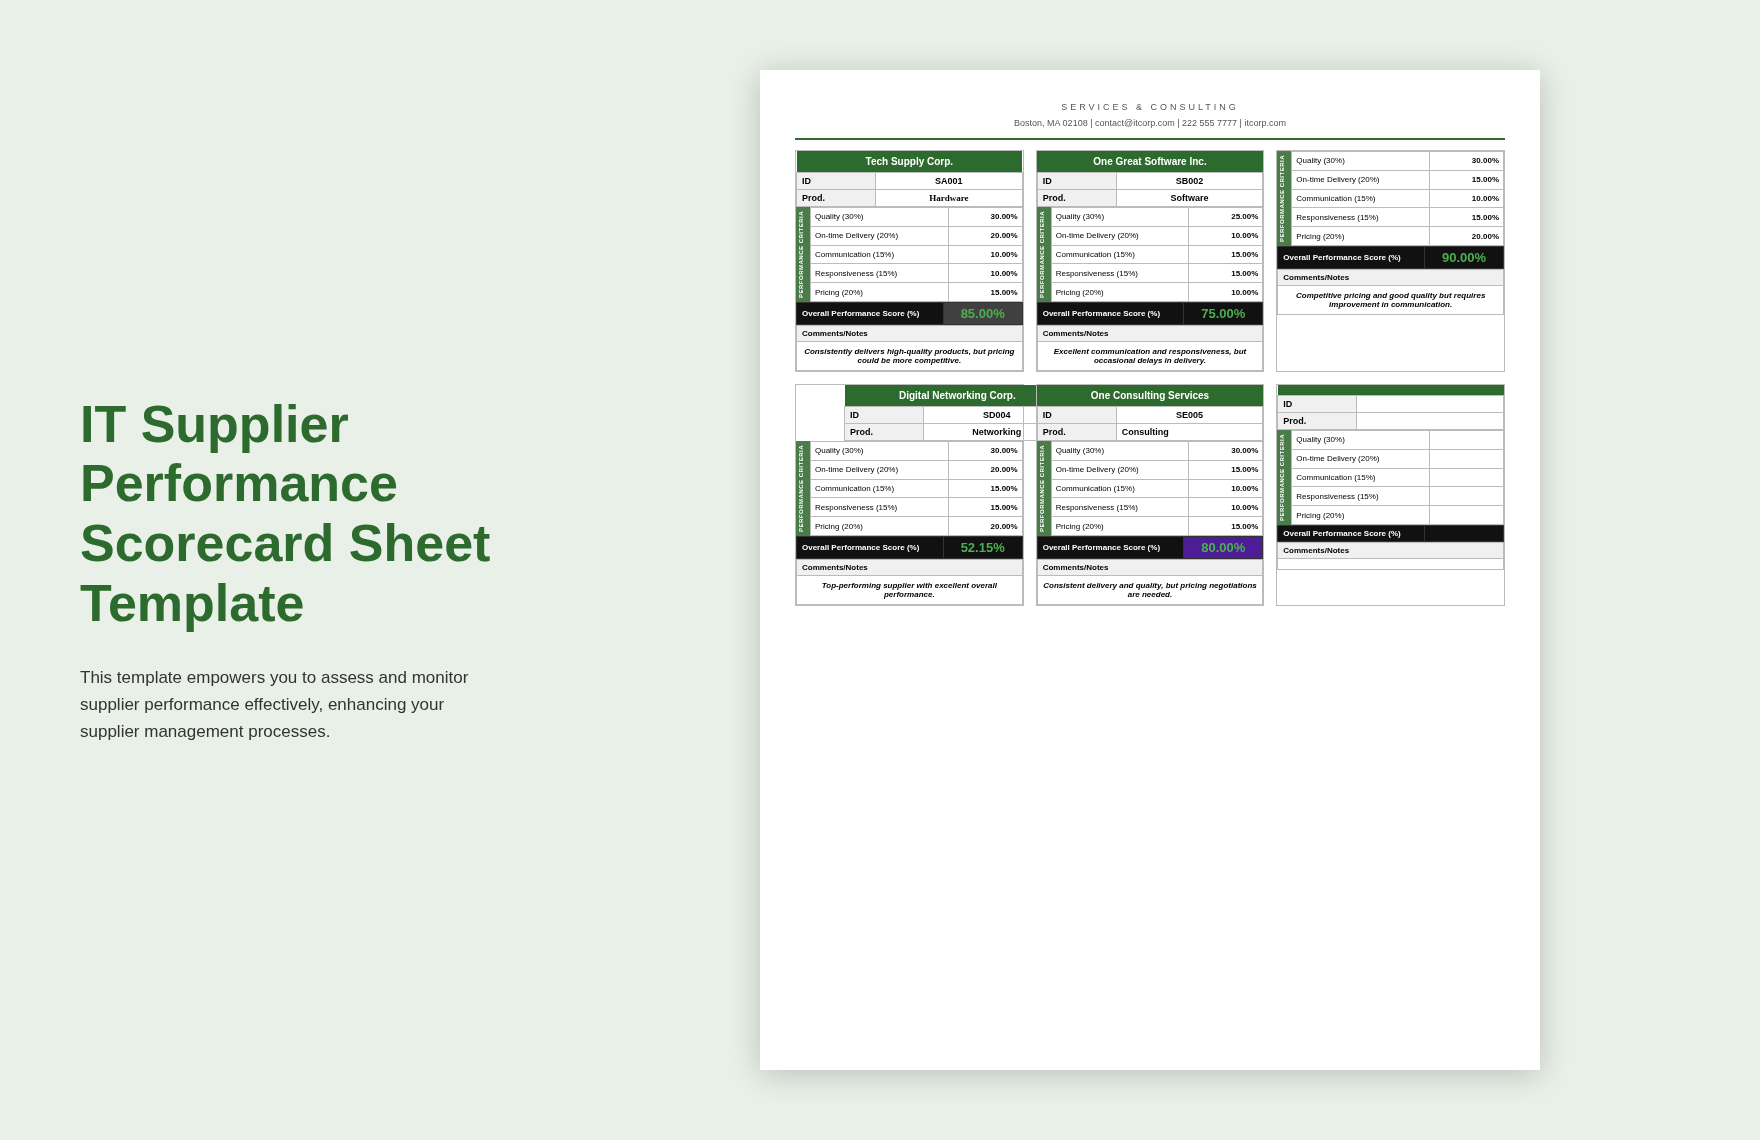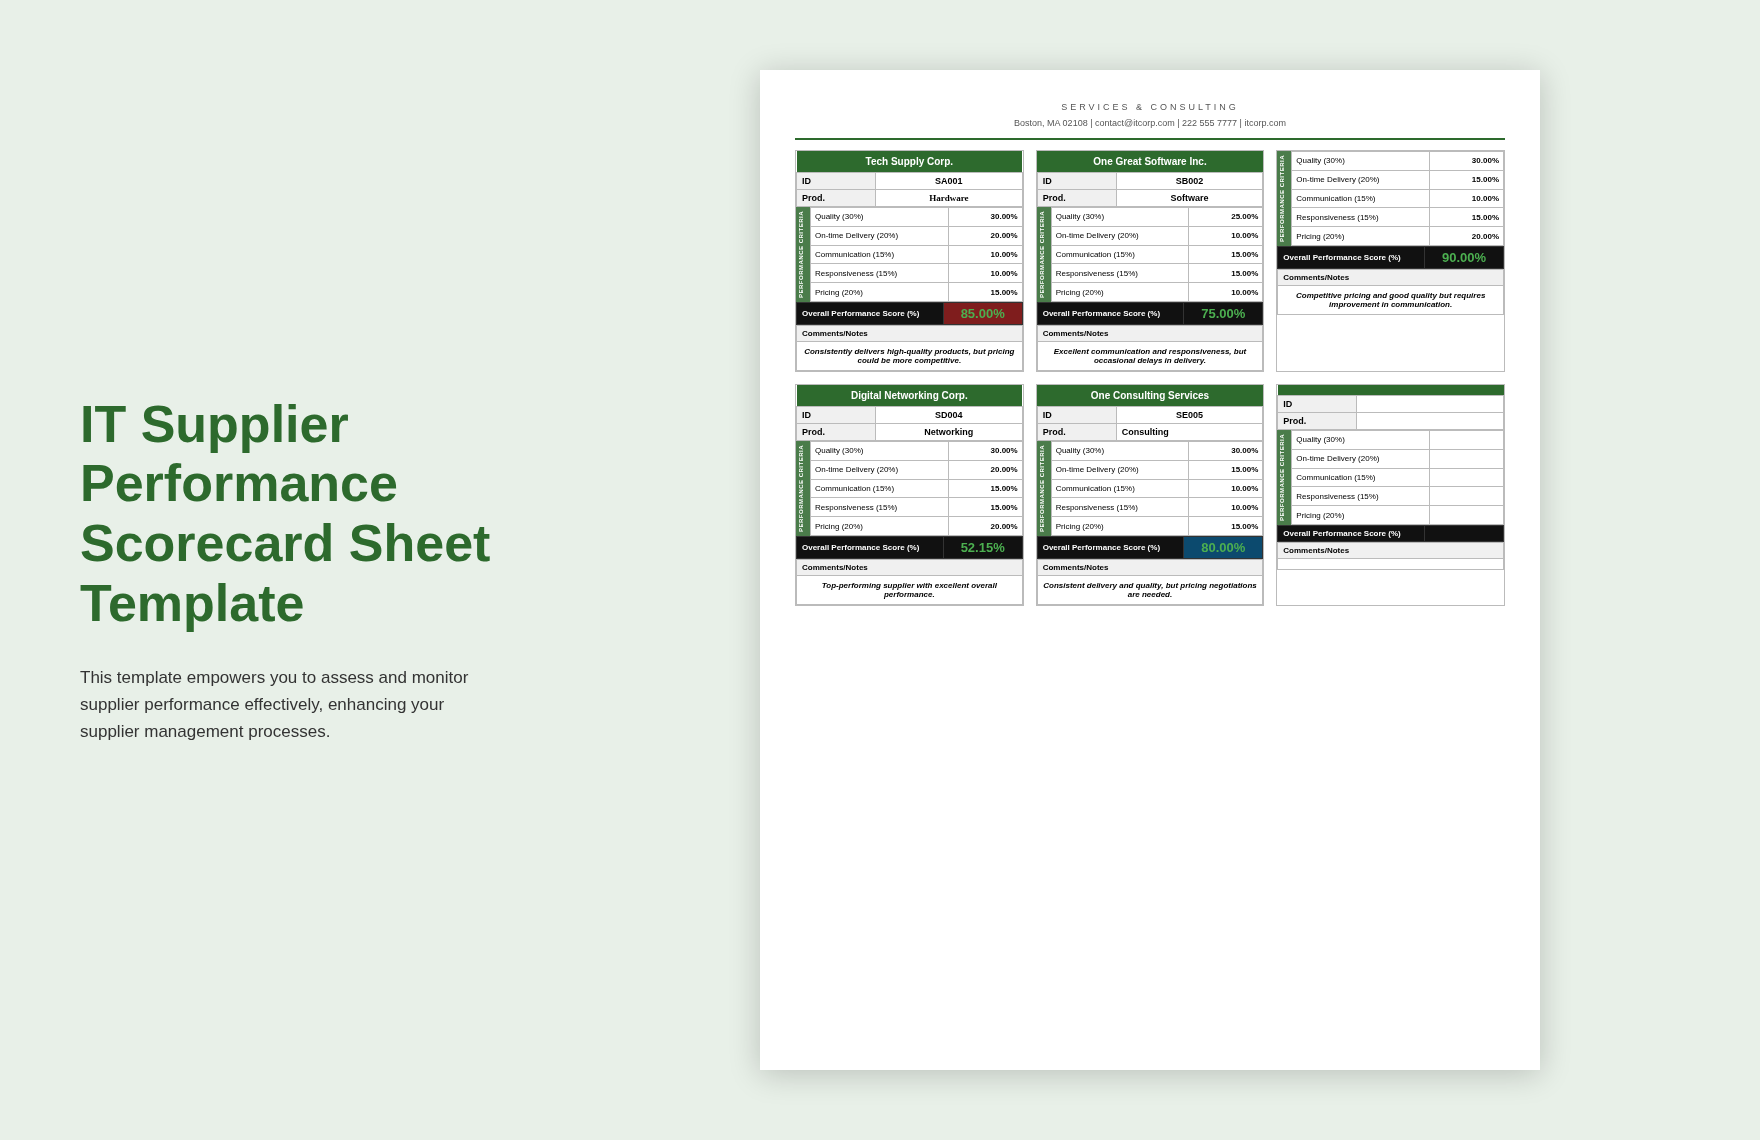--- a/index.html
+++ b/index.html
@@ -149,21 +149,21 @@
                   <td style="border: 1px solid rgb(187, 187, 187); padding: 2.5px 4px; font-size: 8px;">Pricing (20%)</td>
                   <td style="border: 1px solid rgb(187, 187, 187); padding: 2.5px 4px; font-size: 8px; text-align: right; font-weight: 600; width: 35%;">15.00%</td>
                 </tr>
               </tbody>
             </table>
           </div>
           <table style="width: 100%; border-collapse: collapse;">
             <tbody>
               <tr>
                 <td style="background: rgb(17, 17, 17); color: rgb(255, 255, 255); font-weight: 700; font-size: 8px; padding: 3px 5px; border: 1px solid rgb(51, 51, 51);">Overall Performance Score (%)</td>
-                <td style="background: #7f1d1d; color: rgb(76, 175, 80); font-weight: 900; font-size: 13px; text-align: center; padding: 3px 5px; border: 1px solid rgb(51, 51, 51); width: 35%;">85.00%</td>
+                <td style="background: #404040; color: rgb(76, 175, 80); font-weight: 900; font-size: 13px; text-align: center; padding: 3px 5px; border: 1px solid rgb(51, 51, 51); width: 35%;">85.00%</td>
               </tr>
             </tbody>
           </table>
           <table style="width: 100%; border-collapse: collapse;">
             <tbody>
               <tr>
                 <td style="background: rgb(240, 240, 240); font-weight: 700; font-size: 8px; padding: 3px 5px; border: 1px solid rgb(187, 187, 187);">Comments/Notes</td>
               </tr>
               <tr>
                 <td style="font-size: 8px; padding: 5px; border: 1px solid rgb(187, 187, 187); text-align: center; font-style: italic; font-weight: 600;">Consistently delivers high-quality products, but pricing could be more competitive.</td>
@@ -274,21 +274,21 @@
               <tr>
                 <td style="background: rgb(240, 240, 240); font-weight: 700; font-size: 8px; padding: 3px 5px; border: 1px solid rgb(187, 187, 187);">Comments/Notes</td>
               </tr>
               <tr>
                 <td style="font-size: 8px; padding: 5px; border: 1px solid rgb(187, 187, 187); text-align: center; font-style: italic; font-weight: 600;">Competitive pricing and good quality but requires improvement in communication.</td>
               </tr>
             </tbody>
           </table>
         </div>
         <div style="border: 1px solid rgb(187, 187, 187);">
-          <table style="width: 100%; border-collapse: collapse;">
+          <table style="width: 100%; border-collapse: collapse; margin-left: 48px;">
             <tbody>
               <tr>
                 <td colspan="2" style="background: rgb(45, 106, 45); color: rgb(255, 255, 255); font-weight: 700; text-align: center; padding: 5px 4px; font-size: 10px;">Digital Networking Corp.</td>
               </tr>
               <tr>
                 <td style="border: 1px solid rgb(187, 187, 187); padding: 3px 5px; font-weight: 700; background: rgb(240, 240, 240); font-size: 9px; width: 35%;">ID</td>
                 <td style="border: 1px solid rgb(187, 187, 187); padding: 3px 5px; font-weight: 700; text-align: center; font-size: 9px;">SD004</td>
               </tr>
               <tr>
                 <td style="border: 1px solid rgb(187, 187, 187); padding: 3px 5px; font-weight: 700; background: rgb(240, 240, 240); font-size: 9px;">Prod.</td>
@@ -382,21 +382,21 @@
                   <td style="border: 1px solid rgb(187, 187, 187); padding: 2.5px 4px; font-size: 8px;">Pricing (20%)</td>
                   <td style="border: 1px solid rgb(187, 187, 187); padding: 2.5px 4px; font-size: 8px; text-align: right; font-weight: 600; width: 35%;">15.00%</td>
                 </tr>
               </tbody>
             </table>
           </div>
           <table style="width: 100%; border-collapse: collapse;">
             <tbody>
               <tr>
                 <td style="background: rgb(17, 17, 17); color: rgb(255, 255, 255); font-weight: 700; font-size: 8px; padding: 3px 5px; border: 1px solid rgb(51, 51, 51);">Overall Performance Score (%)</td>
-                <td style="background: #0c4a6e; color: rgb(76, 175, 80); font-weight: 900; font-size: 13px; text-align: center; padding: 3px 5px; border: 1px solid rgb(51, 51, 51); width: 35%;">80.00%</td>
+                <td style="background: #4c1d95; color: rgb(76, 175, 80); font-weight: 900; font-size: 13px; text-align: center; padding: 3px 5px; border: 1px solid rgb(51, 51, 51); width: 35%;">80.00%</td>
               </tr>
             </tbody>
           </table>
           <table style="width: 100%; border-collapse: collapse;">
             <tbody>
               <tr>
                 <td style="background: rgb(240, 240, 240); font-weight: 700; font-size: 8px; padding: 3px 5px; border: 1px solid rgb(187, 187, 187);">Comments/Notes</td>
               </tr>
               <tr>
                 <td style="font-size: 8px; padding: 5px; border: 1px solid rgb(187, 187, 187); text-align: center; font-style: italic; font-weight: 600;">Consistent delivery and quality, but pricing negotiations are needed.</td>

